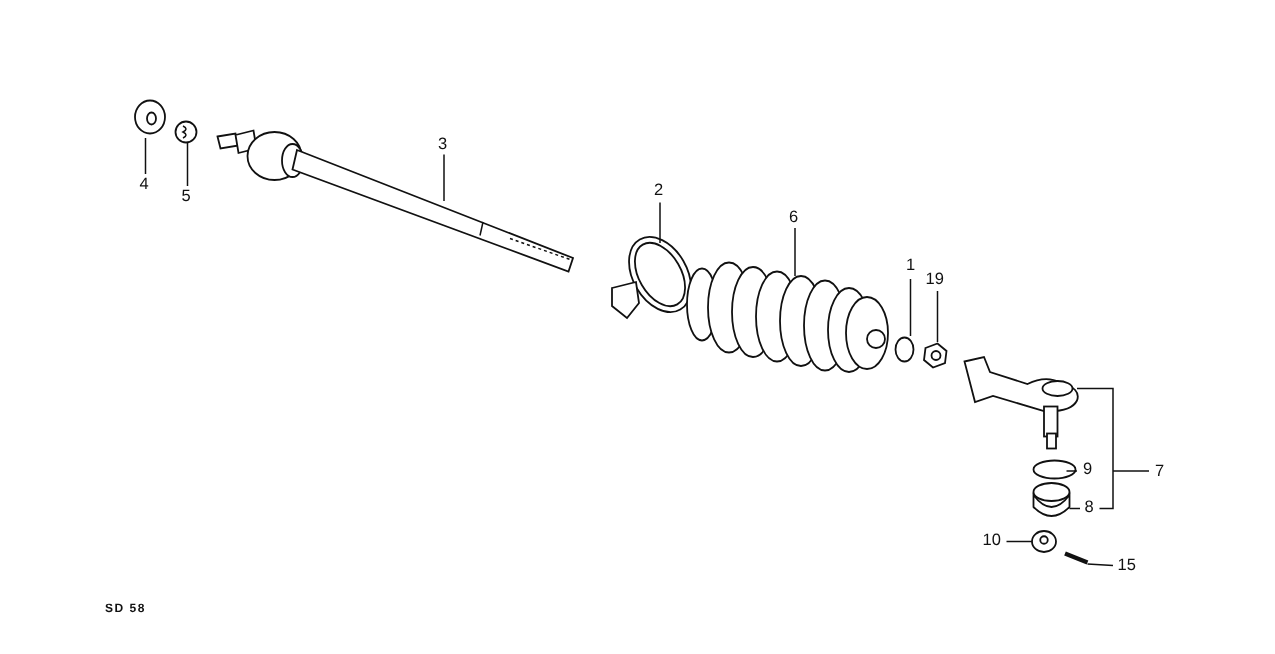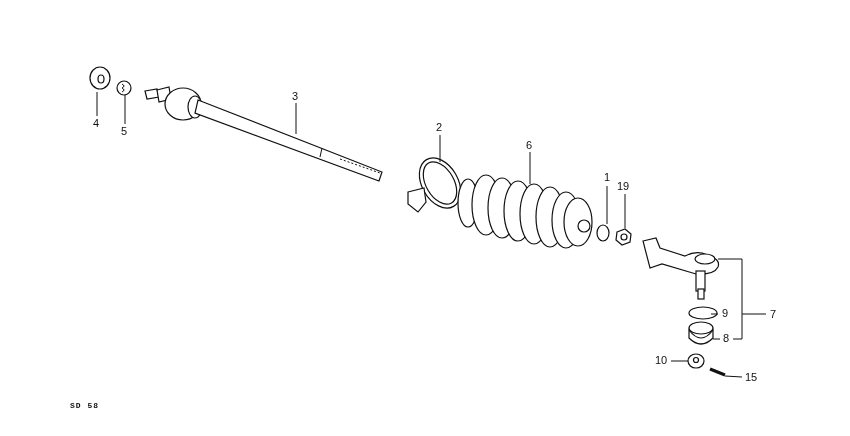--- a/index.html
+++ b/index.html
@@ -1,21 +1,21 @@
 <!DOCTYPE html>
 <html><head>
 <meta charset="utf-8">
 <style>
   html, body { margin: 0; padding: 0; background: #ffffff; }
   body { width: 850px; height: 436px; position: relative; overflow: hidden;
          font-family: "Liberation Sans", sans-serif; }
   svg.diagram { position: absolute; left: 0; top: 0; }
   .callout { position: absolute; font-size: 11px; color: #111; line-height: 1; }
   .code { position: absolute; left: 70px; top: 401px; font-size: 8px; font-weight: bold;
-          letter-spacing: 1px; color: #111; font-family: Liberation Mono, monospace; }
+          letter-spacing: 1px; color: #111; font-family: Liberation Sans, sans-serif; }
   .st { stroke: #111; fill: #fff; stroke-width: 1.2; }
   .ln { stroke: #111; fill: none; stroke-width: 1; }
 </style>
 </head>
 <body>
 
 <svg class="diagram" width="850" height="436" viewBox="0 0 850 436">
 
   <g>
     <ellipse class="st" cx="100" cy="78" rx="10" ry="11"></ellipse>

